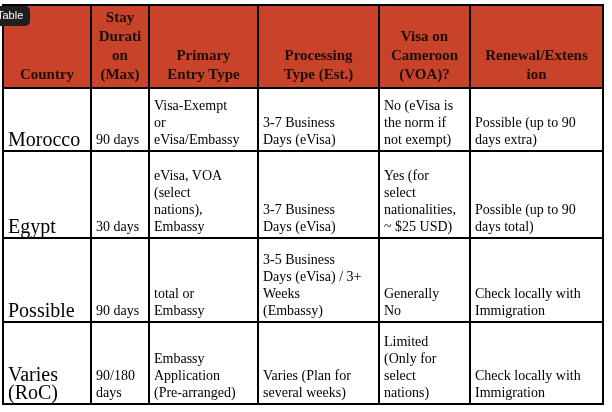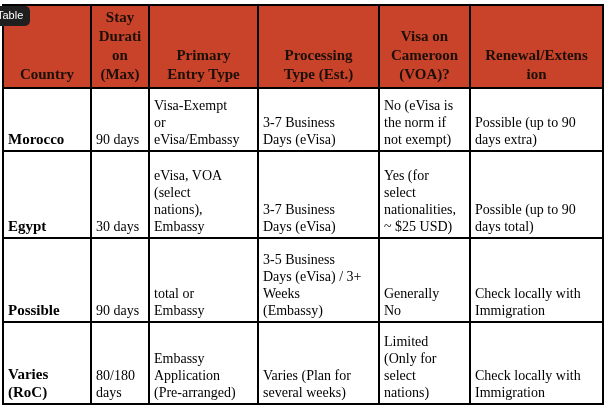--- a/index.html
+++ b/index.html
@@ -37,22 +37,22 @@
   }
   .visa-table td {
     color: var(--body-text, #000000);
     font-size: 14px;
     line-height: 17px;
     text-align: left;
     padding: 0 2px 2px 4px;
     font-weight: normal;
   }
   .visa-table td.country {
-    font-weight: bold;
-    font-size: 15px;
+    font-weight: normal;
+    font-size: 20px;
     line-height: 18px;
   }
   tr.h-header { height: 83px; }
   tr.h-r0 { height: 63px; }
   tr.h-r1 { height: 87px; }
   tr.h-r2 { height: 84px; }
   tr.h-r3 { height: 82px; }
   .tooltip-badge {
     position: absolute;
     left: -10px;
@@ -140,21 +140,21 @@
 Weeks
 (Embassy)</td>
         <td>Generally
 No</td>
         <td>Check locally with
 Immigration</td>
       </tr>
       <tr class="h-r3">
         <td class="country">Varies
 (RoC)</td>
-        <td>80/180
+        <td>90/180
 days</td>
         <td>Embassy
 Application
 (Pre-arranged)</td>
         <td>Varies (Plan for
 several weeks)</td>
         <td>Limited
 (Only for
 select
 nations)</td>

